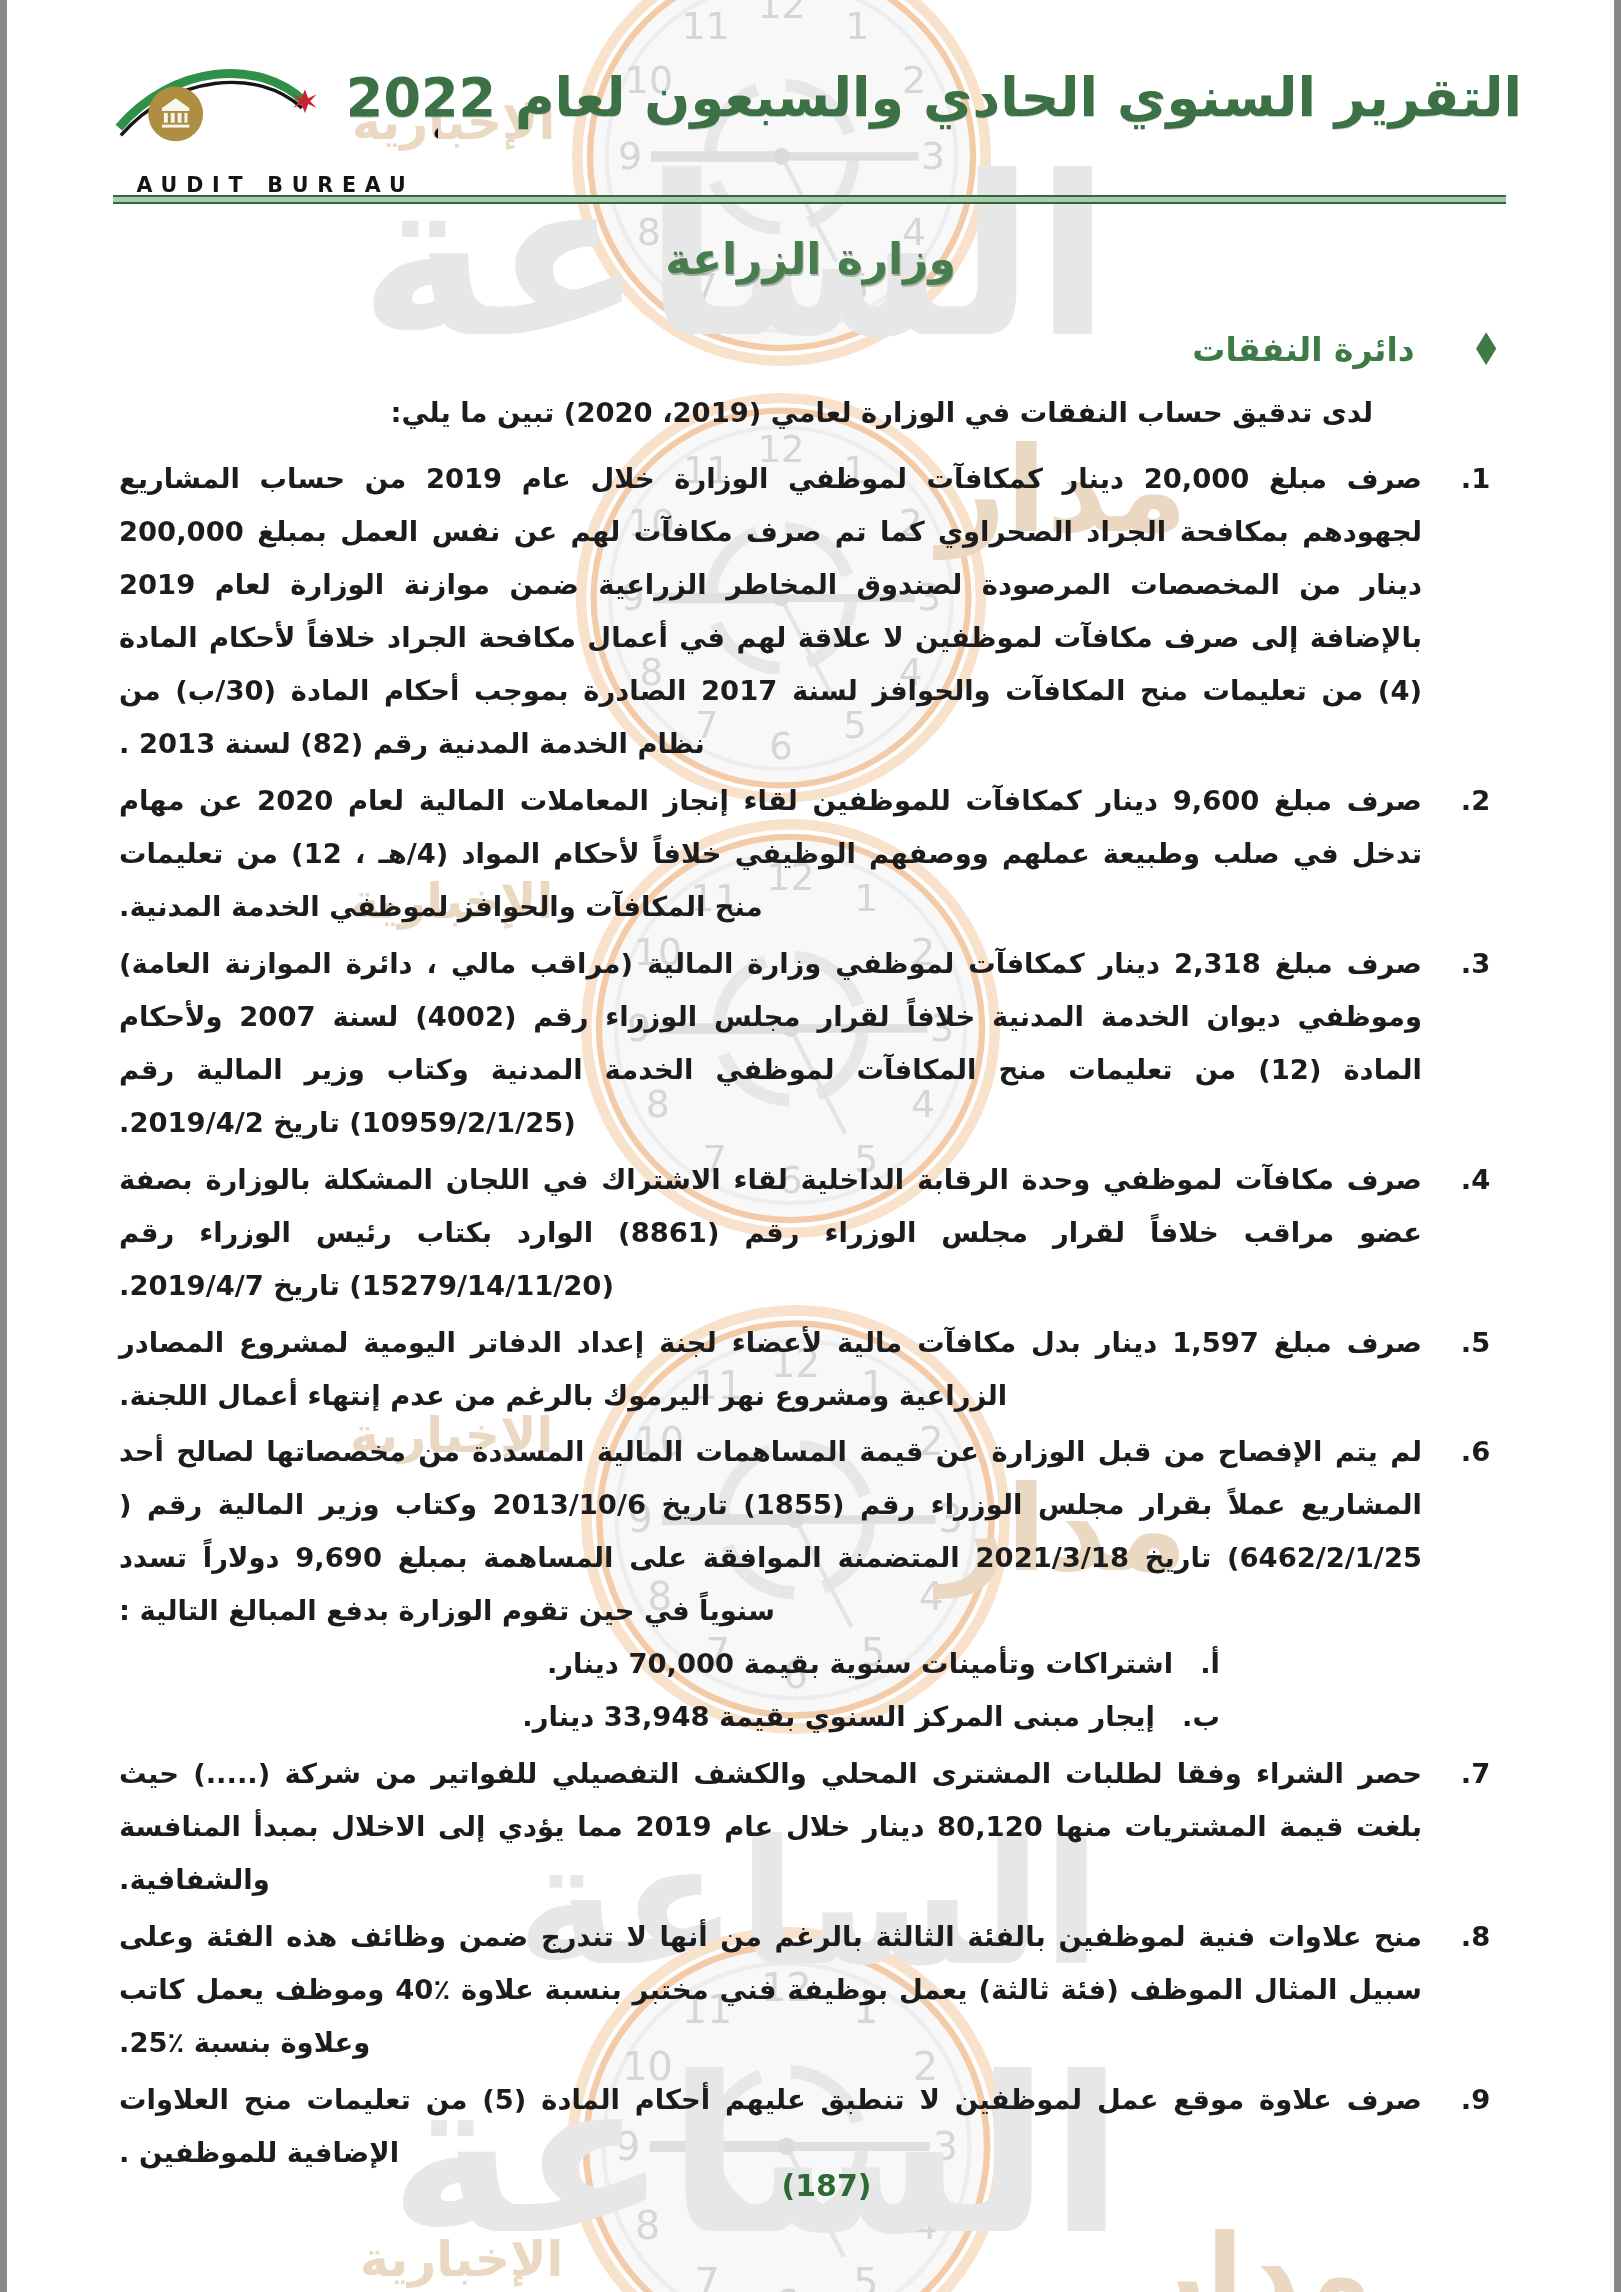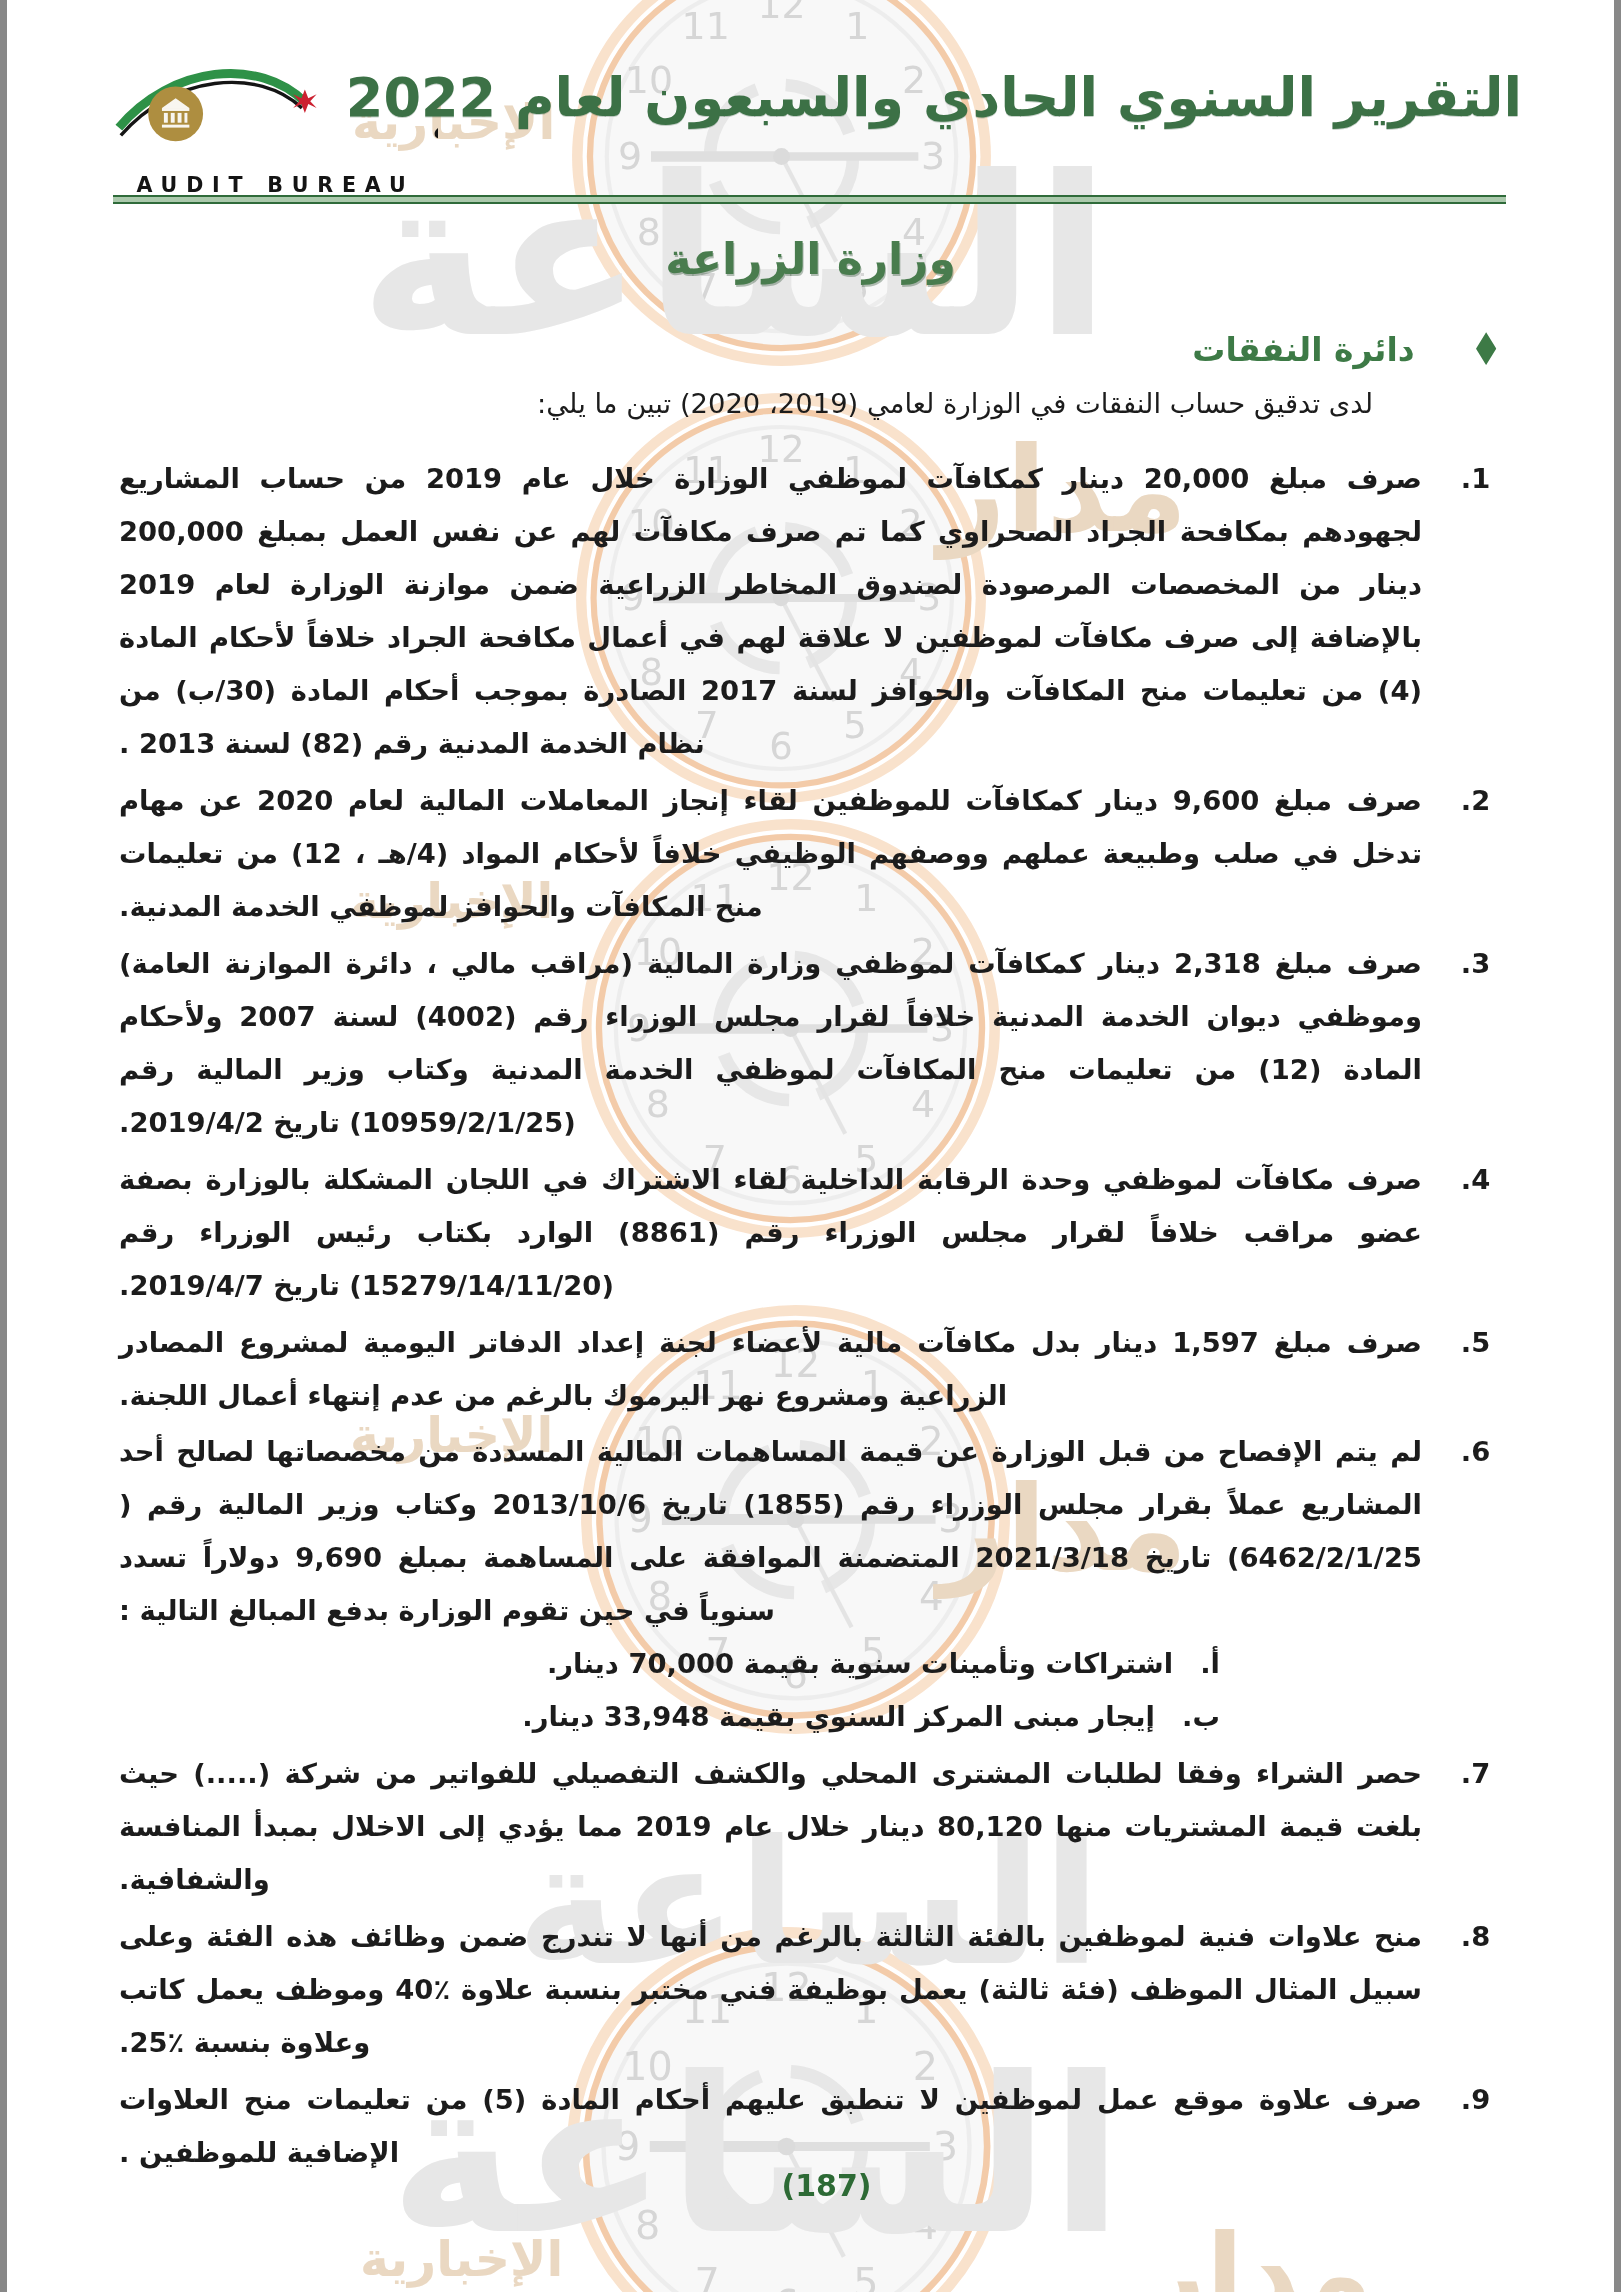--- a/index.html
+++ b/index.html
@@ -19,22 +19,22 @@
   .header-rule{position:absolute;top:195px;left:106px;right:108px;height:4.9px;background:#abc9ac;
                border-top:2px solid #2f6b3a;border-bottom:2px solid #2f6b3a;z-index:2;}
   
   .page-title{position:absolute;top:233px;left:0;width:100%;text-align:center;z-index:2;
               font-size:44px;font-weight:bold;color:#497c4e;
               text-shadow:1px 2px 0 rgba(44,77,48,.35);}
   .section-head{position:absolute;top:327px;right:108px;z-index:2;direction:rtl;
                 display:flex;align-items:center;gap:51px;}
   .diamond{color:#3d7a46;font-size:45px;line-height:1;transform:scaleX(.8);}
   .section-title{font-size:33px;font-weight:bold;color:#3d7a46;}
-  .intro{position:absolute;top:388px;right:241px;z-index:2;direction:rtl;font-size:27.4px;
-         font-weight:normal;color:#1c1c1c;white-space:nowrap;}
+  .intro{position:absolute;top:397px;right:241px;z-index:2;direction:rtl;font-size:27.4px;
+         font-weight:bold;color:#1c1c1c;white-space:nowrap;}
   
   .list{position:absolute;top:452px;left:112px;right:112px;z-index:2;direction:rtl;}
   .item{position:relative;padding-right:80px;margin-bottom:3.9px;font-size:27.4px;font-weight:bold;
         color:#1c1c1c;line-height:53px;text-align:justify;text-align-last:left;
         -moz-text-align-last:left;}
   .item .marker{position:absolute;right:11.8px;top:0;}
   .sub-list{margin-right:202px;}
   .sub-item{direction:rtl;line-height:53px;text-align:right;text-align-last:right;
             -moz-text-align-last:right;}
   .sub-marker{margin-left:17.6px;}

